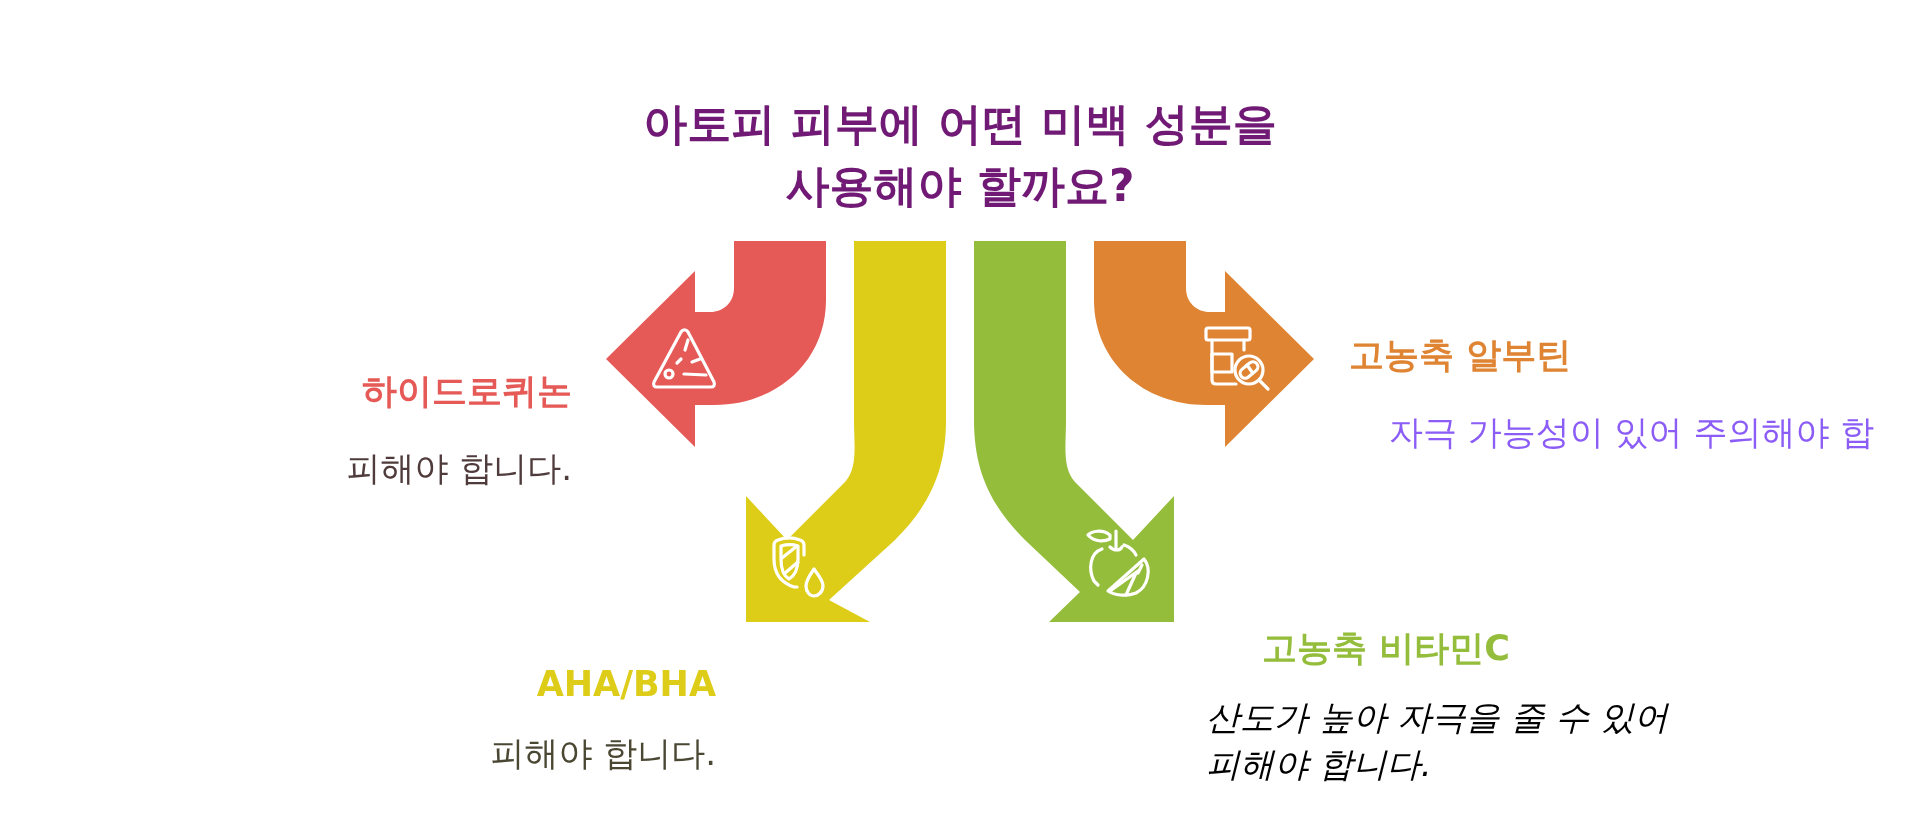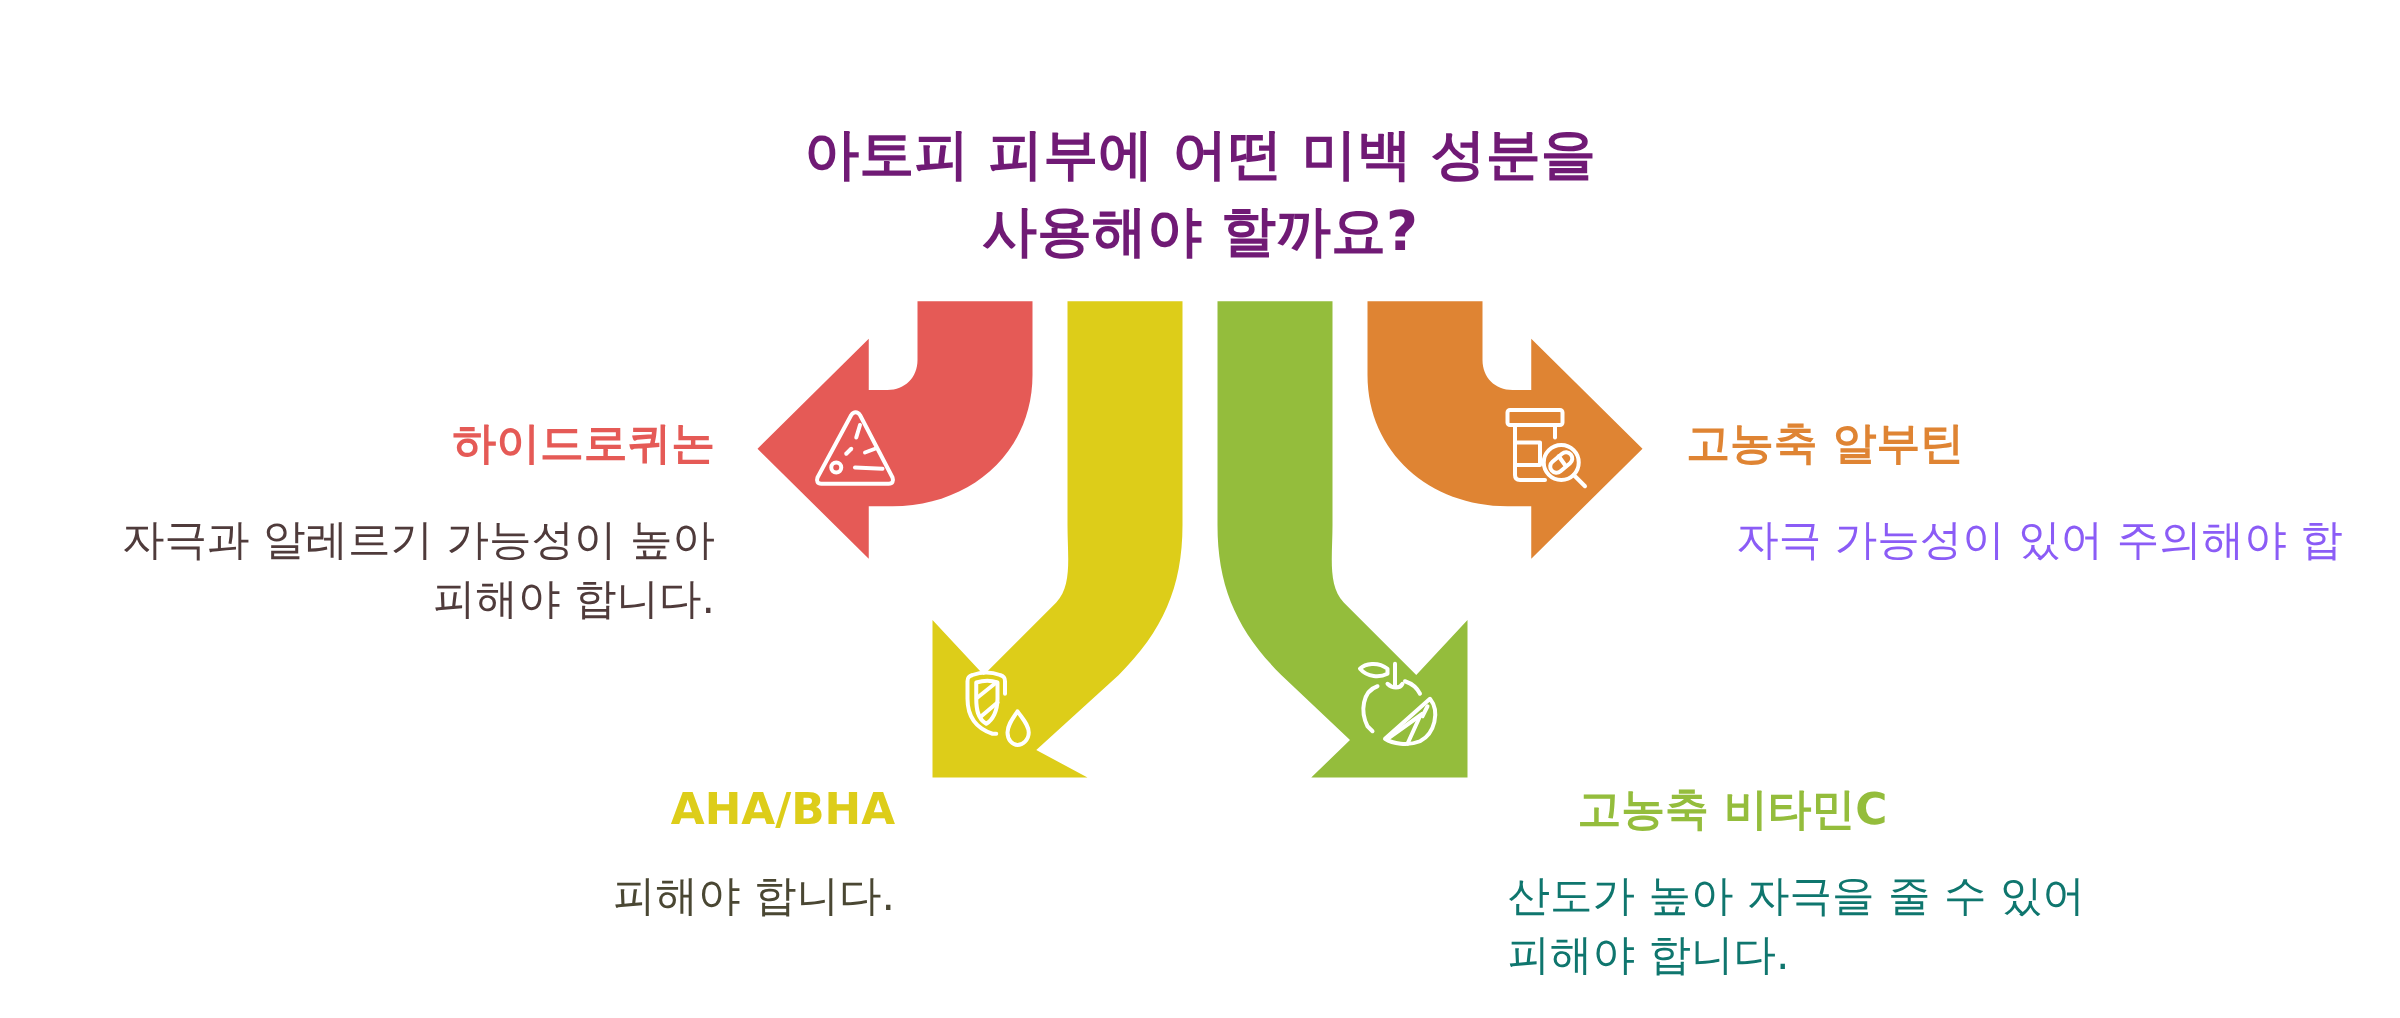--- a/index.html
+++ b/index.html
@@ -4,21 +4,21 @@
   <style>
     html, body { margin: 0; padding: 0; background: #ffffff; }
     body { width: 1920px; height: 814px; position: relative; overflow: hidden;
            font-family: "DejaVu Sans", "Liberation Sans", sans-serif; }
     .title { position: absolute; left: 560px; top: 93px; width: 800px; text-align: center;
              font-size: 44px; font-weight: bold; color: #701a75; line-height: 62px; letter-spacing: 0px; }
     .title span { display: block; }
     svg.arrows { position: absolute; left: 0; top: 0; }
     .head { position: absolute; font-size: 35px; font-weight: bold; line-height: 44px; white-space: nowrap; }
     .body { position: absolute; font-size: 34px; line-height: 47px; white-space: nowrap; }
-    .right-align { text-align: right; }
+    .right-align { text-align: right; margin-top: 36px; }
     .left-align { text-align: left; }
     .icon { position: absolute; }
   </style>
 </head>
 <body>
 
 <div class="title">
   <span>아토피 피부에 어떤 미백 성분을</span>
   <span>사용해야 할까요?</span>
 </div>
@@ -91,35 +91,34 @@
     <line x1="61" y1="58" x2="70" y2="67"></line>
     <rect x="41" y="43" width="20" height="10" rx="5" transform="rotate(-40 51 48)"></rect>
     <line x1="49" y1="43" x2="54" y2="50"></line>
   </g>
 </svg>
 
 <div class="head right-align" style="right:1348px;top:333px;">
   <span style="color:#E55A56">하이드로퀴논</span>
 </div>
 <div class="body right-align" style="right:1348px;top:409px;color:#4F3B3B;">
-  <div>자극과 알레르기 가능성이 높아</div>
   <div>피해야 합니다.</div>
 </div>
 
 <div class="head right-align" style="right:1204px;top:626px;">
   <span style="color:#DDCD19">AHA/BHA</span>
 </div>
 <div class="body right-align" style="right:1204px;top:694px;color:#4A4733;">
   <div>피해야 합니다.</div>
 </div>
 
 <div class="head left-align" style="left:1242px;top:626px;margin-left:20px;">
   <span style="color:#94BD3C">고농축 비타민C</span>
 </div>
-<div class="body left-align" style="left:1206px;top:694px;color:#0f766e;">
+<div class="body left-align" style="left:1206px;top:694px;color:#000000;font-style:italic;">
   <div>산도가 높아 자극을 줄 수 있어</div>
   <div>피해야 합니다.</div>
 </div>
 
 <div class="head left-align" style="left:1349px;top:333px;">
   <span style="color:#DF8433">고농축 알부틴</span>
 </div>
 <div class="body left-align" style="left:1389px;top:409px;color:#8b5cf6;">
   <div>자극 가능성이 있어 주의해야 합</div>
 </div>

